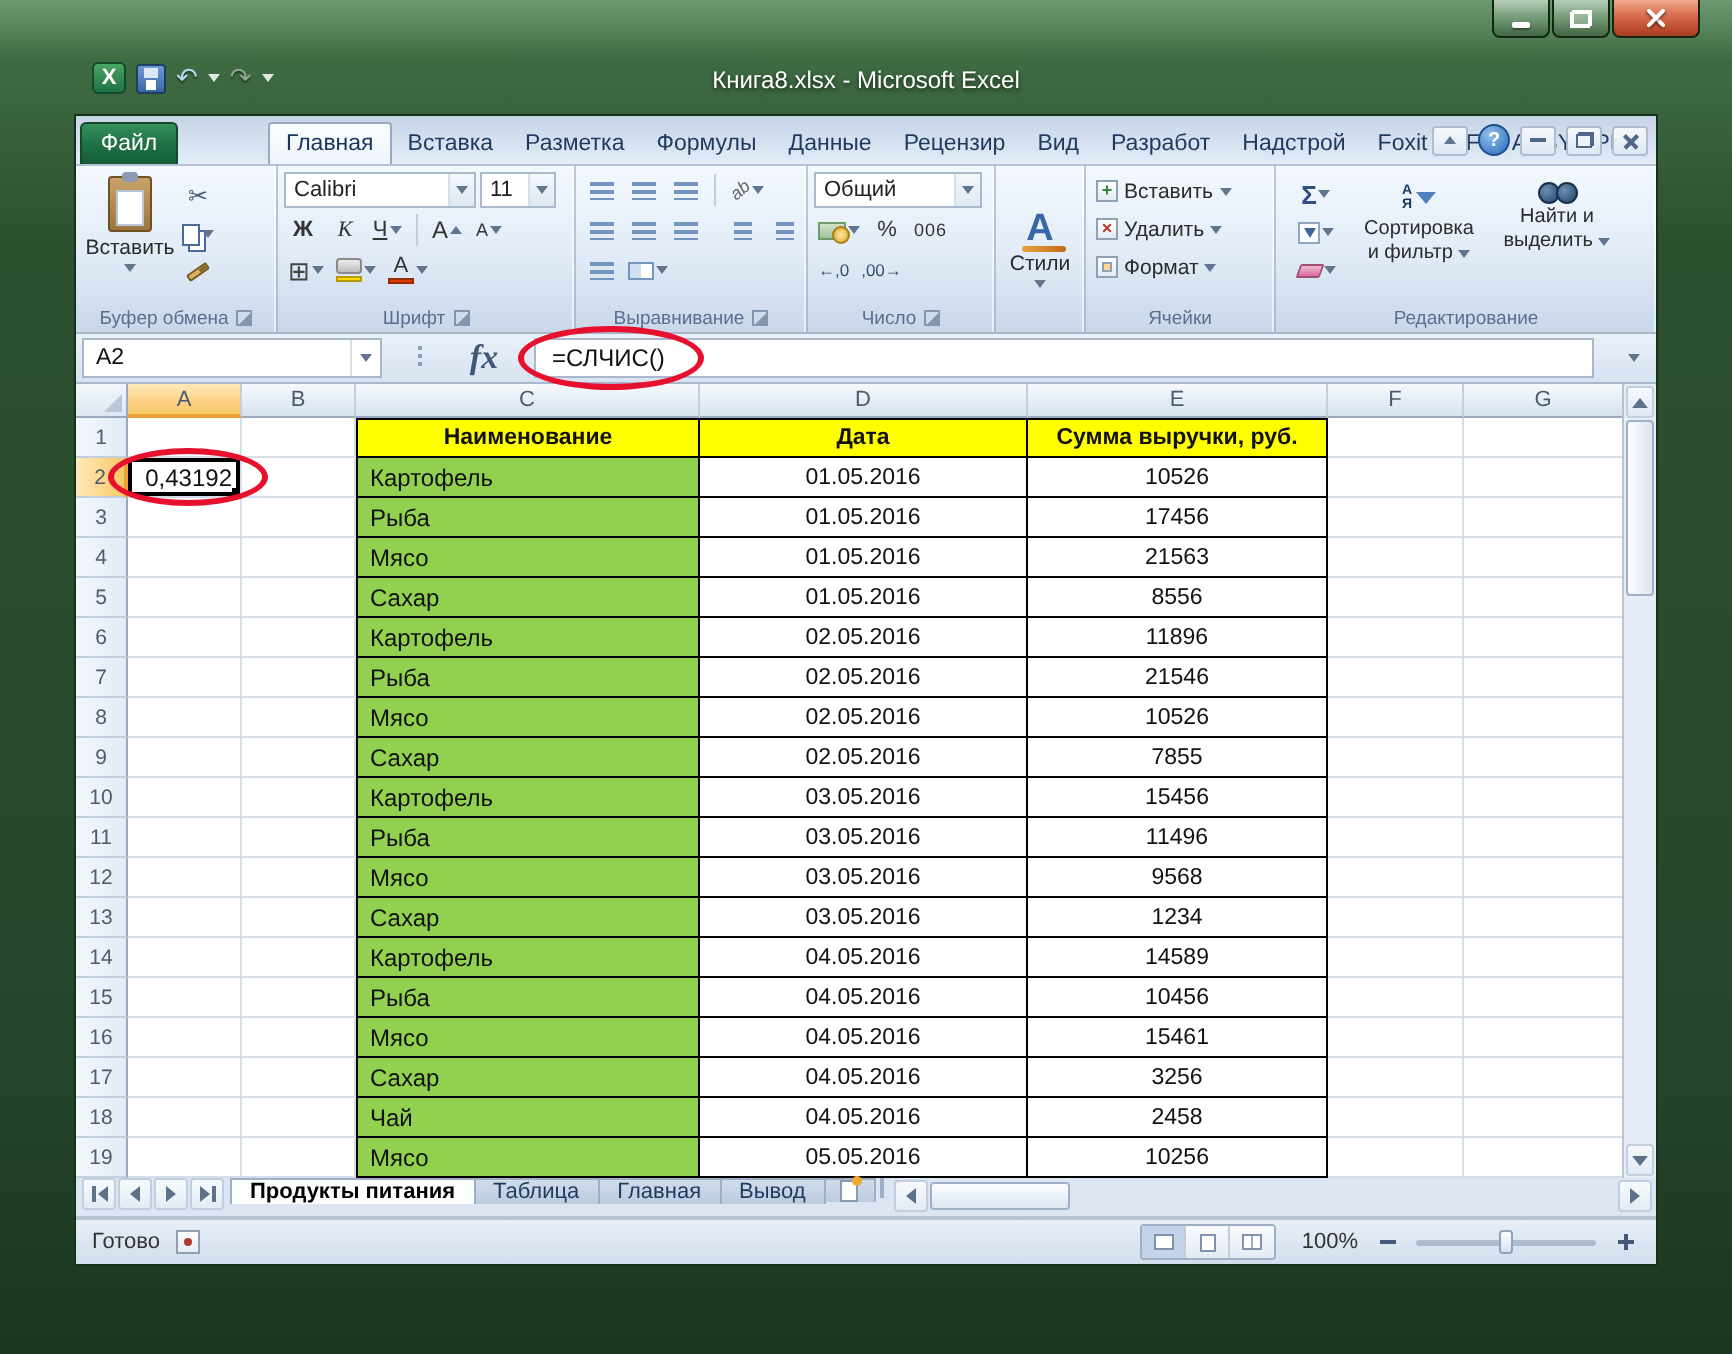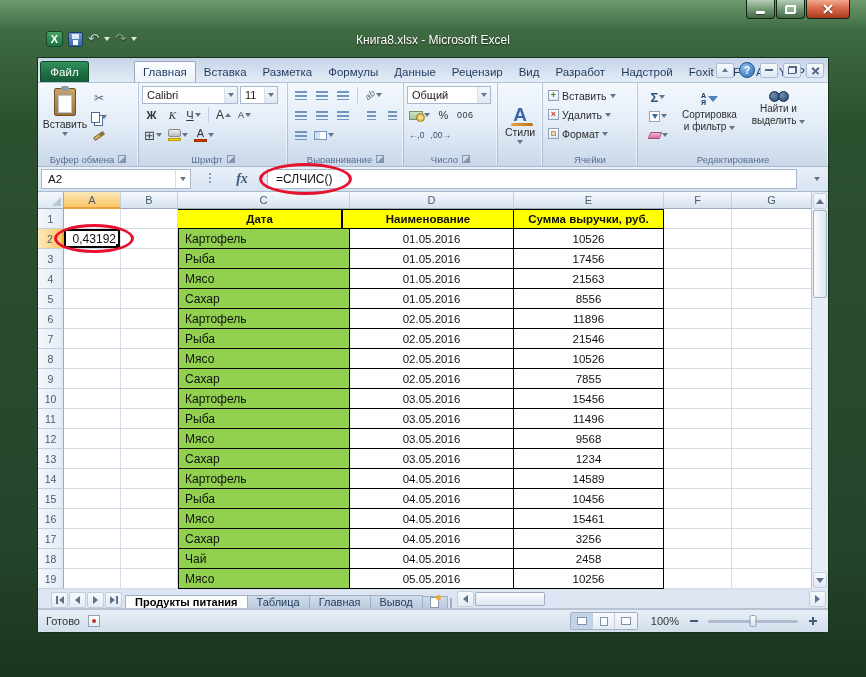--- a/index.html
+++ b/index.html
@@ -118,21 +118,21 @@
   .bino{width:20px;height:12px;position:relative;}
   .bino::before,.bino::after{content:'';position:absolute;top:1px;width:9px;height:9px;border-radius:50%;background:radial-gradient(circle at 35% 35%,#6d8cb0,#23456b);border:1px solid #16304d;}
   .bino::before{left:0;} .bino::after{right:0;}
 
   
   .fbar{height:25px;flex:none;display:flex;align-items:stretch;background:linear-gradient(180deg,#e9f0f9,#d7e3f1);border-bottom:1px solid #a9b8cc;padding:2px 3px;gap:12px;}
   .namebox{width:150px;background:#fff;border:1px solid #aab8cc;display:flex;align-items:center;font-size:11.5px;padding-left:6px;color:#111;}
   .namebox .cend{margin-left:auto;width:15px;align-self:stretch;display:flex;align-items:center;justify-content:center;border-left:1px solid #d7dfe9;}
   .fb-handle{width:14px;display:flex;align-items:center;justify-content:center;}
   .fb-dots{width:2px;height:12px;background:repeating-linear-gradient(180deg,#8aa0ba 0 2px,transparent 2px 4px);}
-  .fxbtn{width:26px;display:flex;align-items:center;justify-content:center;color:#3f5877;font-family:"Liberation Serif","DejaVu Serif",serif;font-style:italic;font-weight:bold;font-size:14px;}
+  .fxbtn{width:26px;display:flex;align-items:center;justify-content:center;color:#3f5877;font-family:"Liberation Serif","DejaVu Serif",serif;font-style:italic;font-weight:bold;font-size:17px;}
   .fbinput{flex:1;background:#fff;border:1px solid #aab8cc;display:flex;align-items:center;padding-left:6px;font-size:12px;color:#111;position:relative;}
   .formula-wrap{position:relative;display:inline-block;padding:1px 2px;}
   .formula-ellipse{position:absolute;left:-15px;right:-18px;top:-8px;bottom:-8px;border:3px solid var(--annotation,#e8112d);border-radius:50%;pointer-events:none;z-index:40;}
   .fb-expand{width:16px;display:flex;align-items:center;justify-content:center;}
 
   
   .grid-wrap{height:397px;flex:none;display:flex;background:#fff;}
   .grid-cols{flex:1;display:flex;flex-direction:column;overflow:visible;}
   .chrow{height:17px;flex:none;display:flex;}
   .corner{width:26px;flex:none;background:linear-gradient(180deg,#f3f7fb,#dde7f2);border-right:1px solid #9aa9bd;border-bottom:1px solid #9aa9bd;position:relative;}
@@ -162,21 +162,21 @@
   .sv{height:16px;flex:none;display:flex;align-items:center;justify-content:center;background:linear-gradient(180deg,#f6f9fc,#dfe8f3);border:1px solid #c3cfdd;border-radius:2px;margin:1px;}
   .vthumb{margin:0 1px;height:88px;flex:none;background:linear-gradient(90deg,#fbfdff,#dce6f2);border:1px solid #9fb0c6;border-radius:2px;}
   .vtrack{flex:1;}
   .tri{width:0;height:0;}
   .tri.up{border-left:4px solid transparent;border-right:4px solid transparent;border-bottom:5px solid #5d7189;}
   .tri.down{border-left:4px solid transparent;border-right:4px solid transparent;border-top:5px solid #5d7189;}
   .tri.left{border-top:4px solid transparent;border-bottom:4px solid transparent;border-right:5px solid #5d7189;}
   .tri.right{border-top:4px solid transparent;border-bottom:4px solid transparent;border-left:5px solid #5d7189;}
 
   
-  .sheetbar{height:20px;flex:none;display:flex;align-items:flex-end;background:#dce5f1;border-bottom:1px solid #b7c3d2;padding-left:10px;}
+  .sheetbar{height:20px;flex:none;display:flex;align-items:flex-start;background:#dce5f1;border-bottom:1px solid #b7c3d2;}
   .tnav{display:flex;align-items:center;gap:1px;padding:0 3px;}
   .nbtn{width:17px;height:16px;display:flex;align-items:center;justify-content:center;gap:1px;background:linear-gradient(180deg,#f7fafc,#e3ebf4);border:1px solid #c2cede;border-radius:2px;}
   .stopbar{width:2px;height:8px;background:#5d7189;}
   .stabs{display:flex;align-items:stretch;}
   .stab{display:flex;align-items:center;padding:0 9px;font-size:11px;color:#1f3a5f;background:linear-gradient(180deg,#d0dcea,#bccbdf);border:1px solid #9fb0c6;border-bottom:none;margin-right:-1px;white-space:nowrap;}
   .stab.active{background:#fdfefe;font-weight:bold;color:#000;z-index:2;}
   .instab{display:flex;align-items:center;justify-content:center;width:26px;background:linear-gradient(180deg,#d0dcea,#bccbdf);border:1px solid #9fb0c6;border-bottom:none;}
   .pagesm{width:9px;height:11px;background:#fff;border:1px solid #8a9ab0;position:relative;}
   .pagesm::after{content:'';position:absolute;right:-3px;top:-3px;width:5px;height:5px;background:#f0a830;border-radius:50%;}
   .tabsplit{width:7px;display:flex;align-items:center;justify-content:center;}
@@ -533,22 +533,22 @@
               <div class="colh col-E">E</div>
               <div class="colh col-F">F</div>
               <div class="colh col-G">G</div>
             </div>
         </div>
         <div class="grid-rows">
             <div class="grow">
               <div class="rh">1</div>
               <div class="cell col-A"></div>
               <div class="cell col-B"></div>
+              <div class="cell col-C tbl bl yellow rt">Наименование</div>
               <div class="cell col-D tbl yellow rt">Дата</div>
-              <div class="cell col-C tbl bl yellow rt">Наименование</div>
               <div class="cell col-E tbl yellow rt">Сумма выручки, руб.</div>
               <div class="cell col-F"></div>
               <div class="cell col-G"></div>
             </div>
             <div class="grow">
               <div class="rh hl">2</div>
               <div class="cell col-A selcell">
                 <span class="aval">0,43192</span>
                 <div class="cell-ellipse"></div>
               </div>

